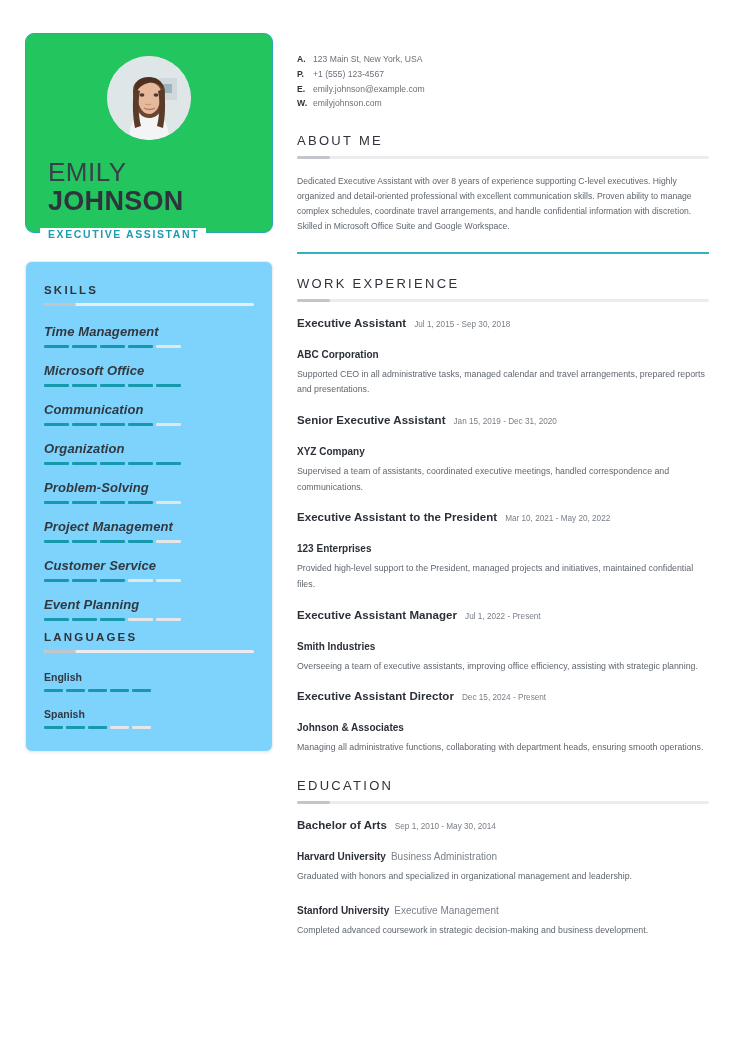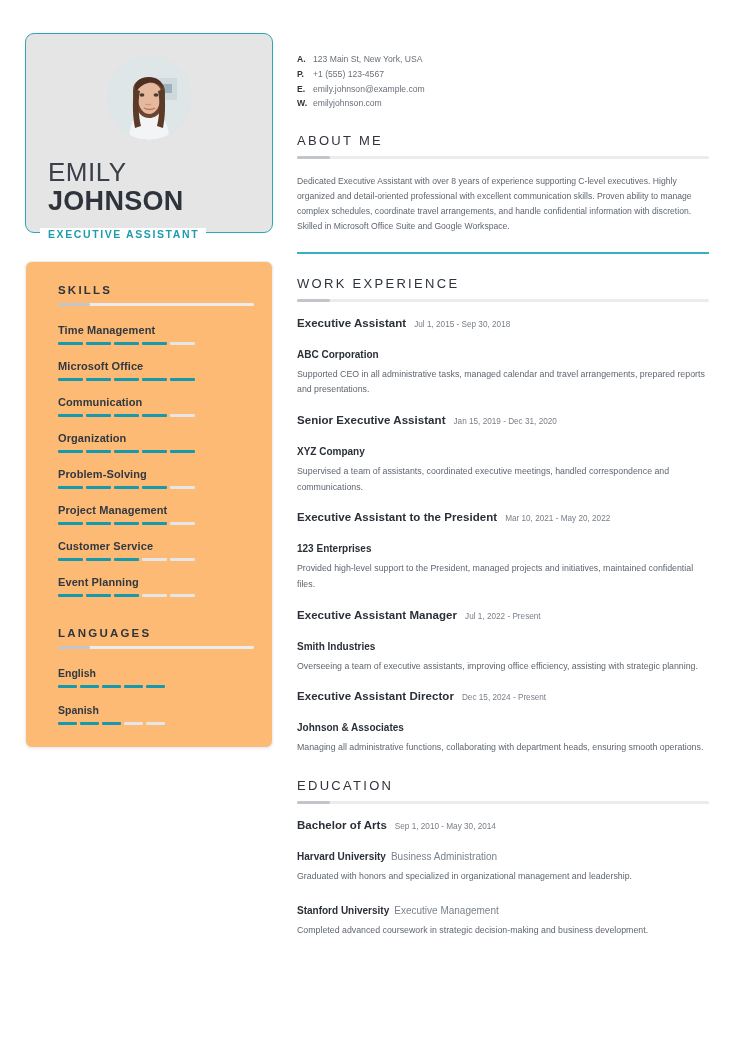--- a/index.html
+++ b/index.html
@@ -30,21 +30,21 @@
     width: 248px;
   }
 
   .profile-card {
     position: relative;
     border: 1.5px solid #2ba6bb;
     border-radius: 9px;
     height: 200px;
     box-sizing: border-box;
     padding-top: 22px;
-    background: #e5e5e5;
+    background: #22c55e;
   }
   .avatar {
     width: 84px;
     height: 84px;
     border-radius: 50%;
     margin: 0 auto;
     overflow: hidden;
     background: #d8dfe2;
     position: relative;
   }
@@ -86,25 +86,25 @@
     font-weight: 700;
     letter-spacing: 1.6px;
     padding: 0 7px 0 8px;
     white-space: nowrap;
   }
   .jt-spacer { flex: 1; height: 1px; background: #ffffff; }
 
   
   .side-card {
     margin-top: 28px;
-    background: #fdba74;
+    background: #7dd3fc;
     border: 1px solid #eceef0;
     border-radius: 7px;
     box-shadow: 0 1px 3px rgba(0,0,0,0.07);
-    padding: 22px 18px 22px 32px;
+    padding: 22px 18px 22px 18px;
     box-sizing: border-box;
   }
 
   .sec-head {
     font-size: 11.5px;
     font-weight: 700;
     letter-spacing: 2.2px;
     color: #2f343c;
     margin: 0 0 7px 0;
   }
@@ -121,25 +121,26 @@
     left: 0; top: 0;
     width: 32px; height: 3px;
     background: #c2c5c9;
     border-radius: 2px;
   }
   .side-card .sec-rule { margin-bottom: 18px; }
 
   .skill-item { margin-bottom: 15px; }
   .skill-item:last-child { margin-bottom: 2px; }
   .skill-name {
-    font-size: 11px;
+    font-size: 13px;
     font-weight: 700;
     color: #323840;
     margin-bottom: 6px;
     letter-spacing: 0.1px;
+    font-style: italic;
   }
   .bar {
     display: flex;
     gap: 3px;
   }
   .seg {
     height: 3px;
     border-radius: 1px;
     background: #e4e6e8;
   }
@@ -148,21 +149,21 @@
   .bar.langs .seg { width: 19px; }
 
   .lang-item { margin-bottom: 16px; }
   .lang-item:last-child { margin-bottom: 0; }
   .lang-name {
     font-size: 10.5px;
     font-weight: 700;
     color: #323840;
     margin-bottom: 6px;
   }
-  .lang-head { margin-top: 30px; }
+  .lang-head { margin-top: 10px; }
 
   
   .right-col {
     position: absolute;
     left: 297px;
     top: 52px;
     width: 412px;
   }
 
   .contact-list { margin-bottom: 22px; }

